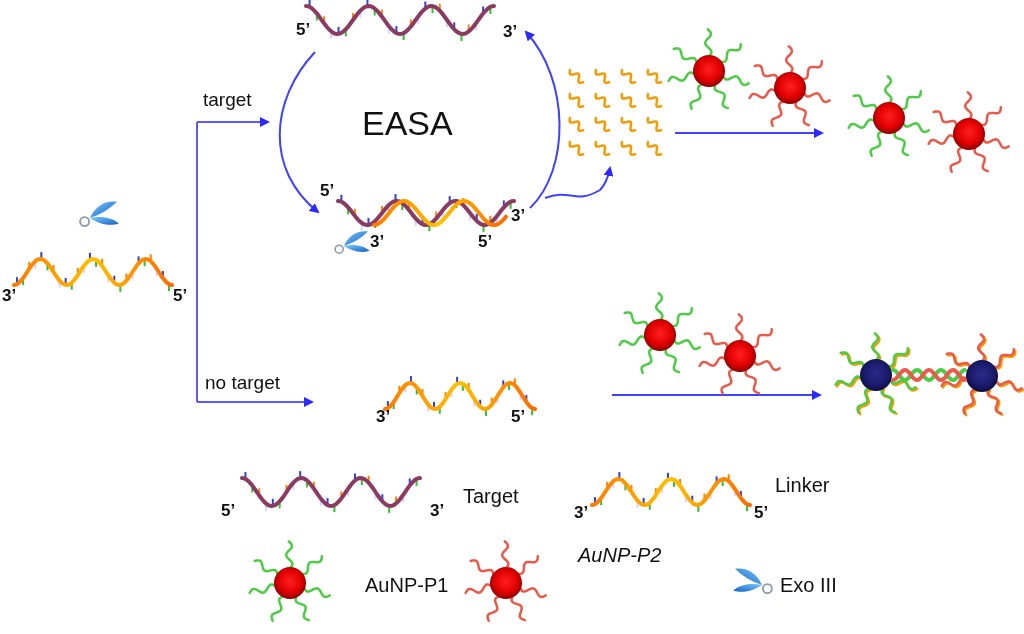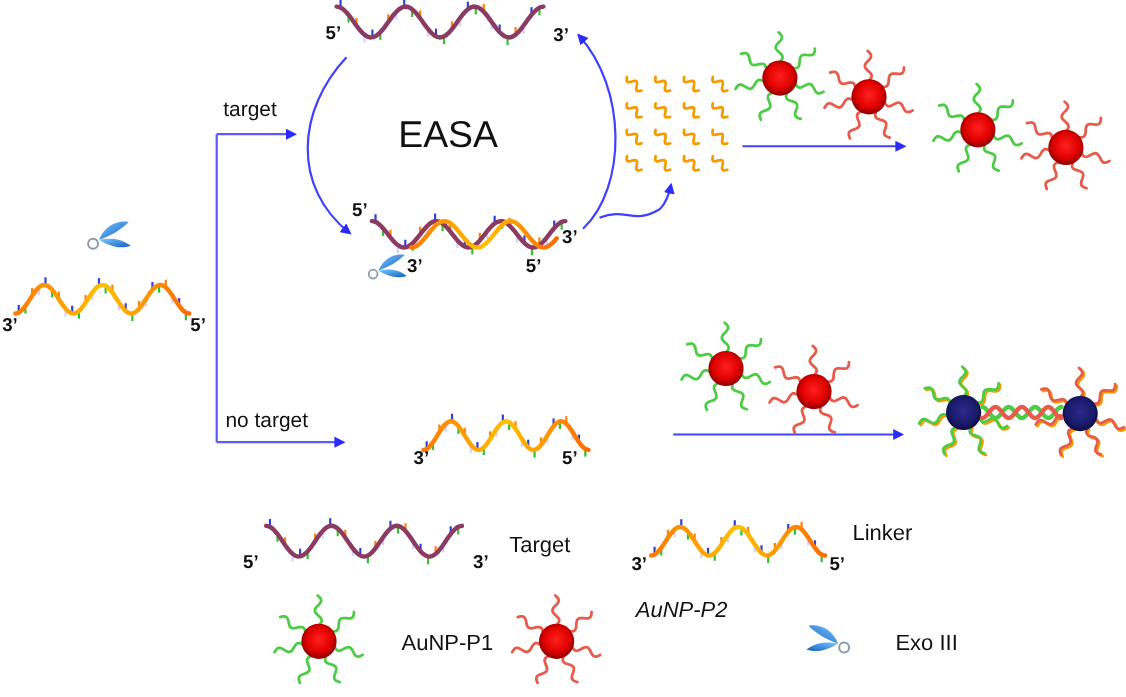--- a/index.html
+++ b/index.html
@@ -412,13 +412,13 @@
 <div class="lbl end" style="left:511px;top:407px;">5’</div>
 
 <div class="lbl end" style="left:221px;top:501px;">5’</div>
 <div class="lbl end" style="left:430px;top:501px;">3’</div>
 <div class="lbl leg" style="left:463px;top:485px;">Target</div>
 <div class="lbl end" style="left:574px;top:503px;">3’</div>
 <div class="lbl end" style="left:754px;top:503px;">5’</div>
 <div class="lbl leg" style="left:775px;top:474px;">Linker</div>
 <div class="lbl leg" style="left:329px;top:574px;margin-left:36px;">AuNP-P1</div>
 <div class="lbl leg" style="left:578px;top:544px;font-style:italic;">AuNP-P2</div>
-<div class="lbl leg" style="left:814px;top:574px;">Exo III</div>
+<div class="lbl leg" style="left:780px;top:574px;">Exo III</div>
 
 </body></html>

